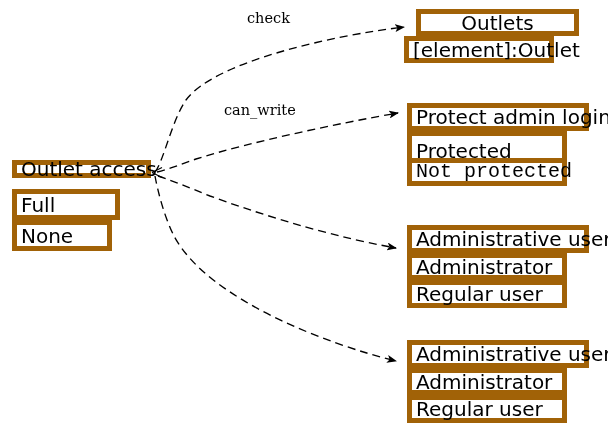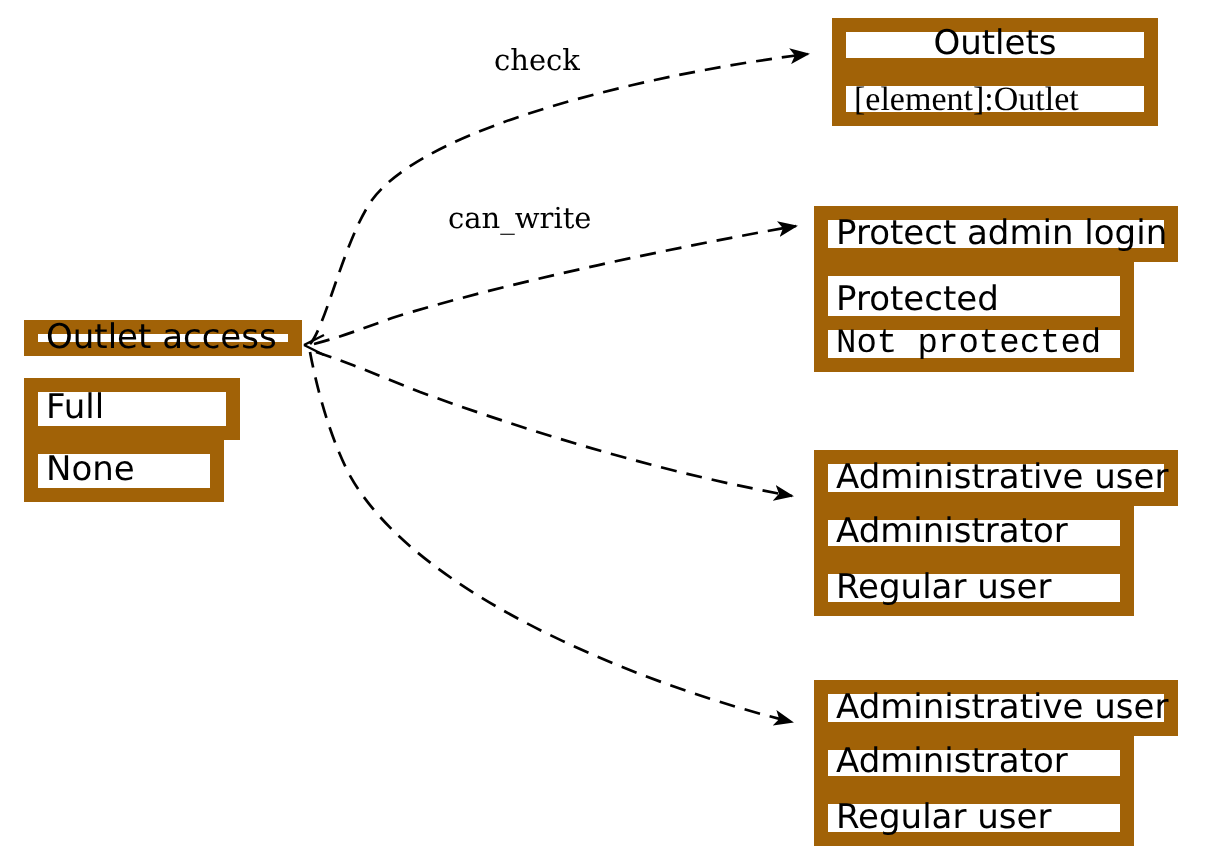--- a/index.html
+++ b/index.html
@@ -23,24 +23,24 @@
     height: 434px;
   }
   
   .node {
     position: absolute;
     box-sizing: border-box;
   }
   .cell {
     position: absolute;
     box-sizing: border-box;
-    border: 7px solid #a16207;
+    border: 5px solid #a16207;
     background: #ffffff;
     font-family: "DejaVu Sans", sans-serif;
-    font-size: 17px;
+    font-size: 20px;
     line-height: 1;
     color: #000000;
     white-space: nowrap;
     display: flex;
     align-items: center;
     padding-left: 4px;
     padding-right: 4px;
   }
   .cell.center {
     justify-content: center;
@@ -77,35 +77,35 @@
 
     <path d="M155,172 C163,163 172,120 186,100 C214,62 330,36 404,27" fill="none" stroke="#000000" stroke-width="1.35" stroke-dasharray="8,5" marker-end="url(#arrow-right)"></path>
 
     <path d="M157,172 C172,168 182,164 196,159 C250,142 340,123 398,113" fill="none" stroke="#000000" stroke-width="1.35" stroke-dasharray="8,5" marker-end="url(#arrow-right)"></path>
 
     <path d="M158,176 C176,182 190,188 210,196 C276,220 340,238 396,248" fill="none" stroke="#000000" stroke-width="1.35" stroke-dasharray="8,5" marker-end="url(#arrow-right)"></path>
 
     <path d="M155,176 C158,192 164,216 174,236 C208,300 330,345 396,361" fill="none" stroke="#000000" stroke-width="1.35" stroke-dasharray="8,5" marker-end="url(#arrow-right)"></path>
   </svg>
 
-  <div class="edge-label" style="left:247px; top:24px;">check</div>
+  <div class="edge-label" style="left:247px; top:11px;">check</div>
 
   <div class="edge-label" style="left:224px; top:103px;">can_write</div>
 
 
 
   <div class="node">
     <div class="cell" style="left:12px; top:160px; width:139px; height:18px;">Outlet access</div>
     <div class="cell" style="left:12px; top:189px; width:108px; height:31px;">Full</div>
     <div class="cell" style="left:12px; top:220px; width:100px; height:31px;">None</div>
   </div>
 
   <div class="node">
     <div class="cell center" style="left:416px; top:9px; width:163px; height:27px;">Outlets</div>
-    <div class="cell" style="left:416px; top:36px; width:163px; height:27px;font-family:Liberation Serif, serif;">[element]:Outlet</div>
+    <div class="cell" style="left:404px; top:36px; width:150px; height:27px;">[element]:Outlet</div>
   </div>
 
   <div class="node">
     <div class="cell" style="left:407px; top:103px; width:182px; height:28px;">Protect admin login</div>
     <div class="cell" style="left:407px; top:131px; width:160px; height:39px;">Protected</div>
     <div class="cell" style="left:407px; top:158px; width:160px; height:28px;font-family:Liberation Mono, monospace;">Not protected</div>
   </div>
 
   <div class="node">
     <div class="cell" style="left:407px; top:225px; width:182px; height:28px;">Administrative user</div>

